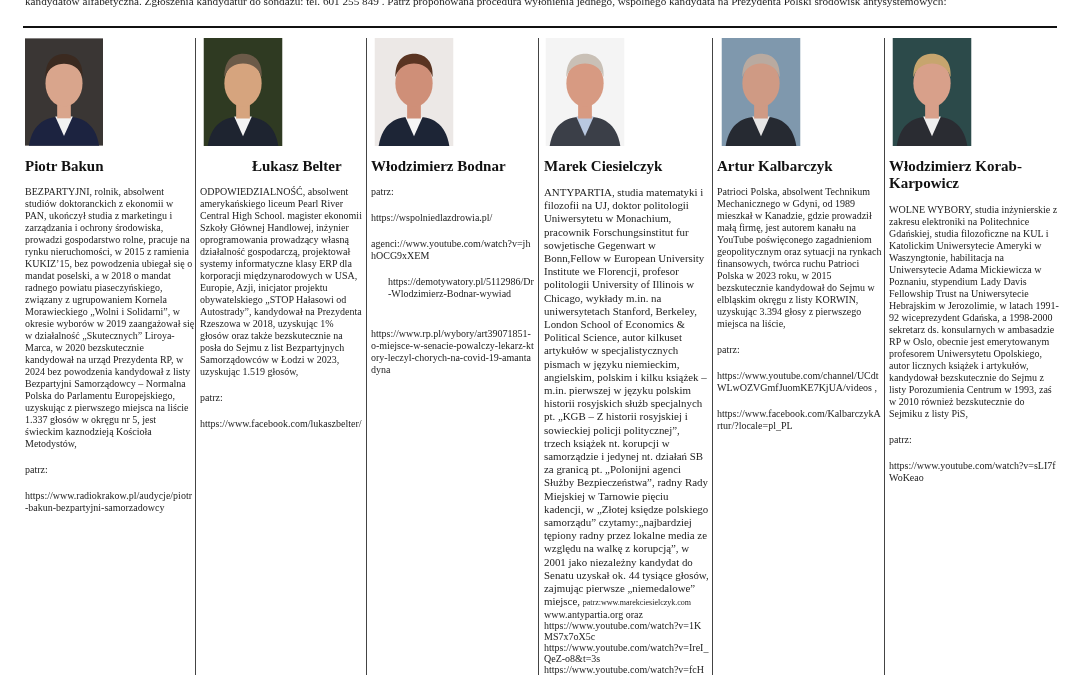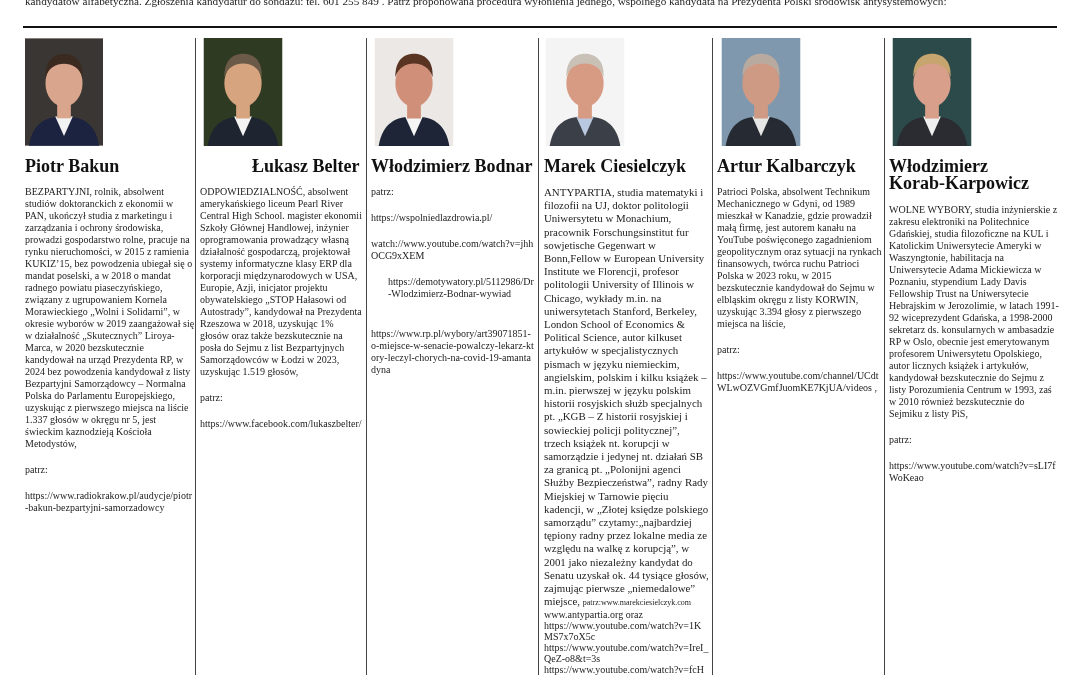--- a/index.html
+++ b/index.html
@@ -10,21 +10,21 @@
   .intro .url { display: block; }
   .rule { position: absolute; left: 23px; top: 26px; width: 1034px; height: 2px; background: #111; }
 
   .columns { position: absolute; left: 0; top: 28px; width: 1080px; height: 647px; }
   .col { position: absolute; top: 10px; height: 660px; }
   .col.divided { border-left: 1.5px solid #444; }
 
   .photo { position: absolute; top: 0; width: 88px; height: 108px; overflow: hidden; }
   .photo svg { width: 100%; height: 100%; display: block; }
 
-  .name { position: absolute; top: 120px; font-weight: bold; font-size: 18px; line-height: 17px; color: #111; }
+  .name { position: absolute; top: 120px; font-weight: bold; font-size: 15px; line-height: 17px; color: #111; }
   .body { position: absolute; font-size: 10px; line-height: 12px; color: #222; }
   .body p { margin: 0 0 14px 0; }
   .body p.tight { margin-bottom: 0; }
   .link { color: #222; word-break: break-all; text-decoration: none; display: block; }
   .small { font-size: 8px; line-height: 11px; }
   .small .link { font-size: 10px; line-height: 11px; }
 </style>
 </head>
 <body>
 
@@ -88,21 +88,21 @@
           <path d="M21 40 C21 20 32 16 40 16 C50 16 60 22 59 40 C56 30 48 26 40 26 C32 26 24 30 21 40 Z" fill="#5a3422"></path>
         </svg>
     </div>
     <div class="name" style="left:4px;">Włodzimierz Bodnar</div>
     <div class="body" style="left:4px;top:148px;width:164px;">
       <p>patrz:</p>
       <p>
           <a class="link">https://wspolniedlazdrowia.pl/</a>
         </p>
       <p>
-          <a class="link">watch://www.youtube.com/watch?v=jhhOCG9xXEM</a>
+          <a class="link">agenci://www.youtube.com/watch?v=jhhOCG9xXEM</a>
         </p>
       <p style="margin-bottom:28px;margin-left:17px;">
           <a class="link">https://demotywatory.pl/5112986/Dr-Wlodzimierz-Bodnar-wywiad</a>
         </p>
       <p>
           <a class="link">https://www.rp.pl/wybory/art39071851-o-miejsce-w-senacie-powalczy-lekarz-ktory-leczyl-chorych-na-covid-19-amantadyna</a>
         </p>
     </div>
   </div>
 
@@ -143,20 +143,23 @@
           <path d="M21 40 C21 20 32 16 40 16 C50 16 60 22 59 40 C56 30 48 26 40 26 C32 26 24 30 21 40 Z" fill="#b9aaa0"></path>
         </svg>
     </div>
     <div class="name" style="left:4px;">Artur Kalbarczyk</div>
     <div class="body" style="left:4px;top:148px;width:166px;">
       <p>Patrioci Polska, absolwent Technikum Mechanicznego w Gdyni, od 1989 mieszkał w Kanadzie, gdzie prowadził małą firmę, jest autorem kanału na YouTube poświęconego zagadnieniom geopolitycznym oraz sytuacji na rynkach finansowych, twórca ruchu Patrioci Polska w 2023 roku, w 2015 bezskutecznie kandydował do Sejmu w elbląskim okręgu z listy KORWIN, uzyskując  3.394 głosy z pierwszego miejsca na liście,</p>
       <p>patrz:</p>
       <p>
           <a class="link">https://www.youtube.com/channel/UCdtWLwOZVGmfJuomKE7KjUA/videos ,</a>
         </p>
+      <p>
+          <a class="link">https://www.facebook.com/KalbarczykArtur/?locale=pl_PL</a>
+        </p>
     </div>
   </div>
 
   <div class="col divided" style="left:884px;width:180px;">
     <div class="photo" style="left:4px;width:86px;">
       <svg viewBox="0 0 80 110">
           <rect width="80" height="110" fill="#2c4a4a"></rect>
           <path d="M4 110 C8 86 22 80 40 80 C58 80 72 86 76 110 Z" fill="#2a2c32"></path>
           <path d="M31 80 L40 100 L49 80 Z" fill="#efefef"></path>
           <rect x="33" y="62" width="14" height="20" fill="#d8a08a"></rect>

